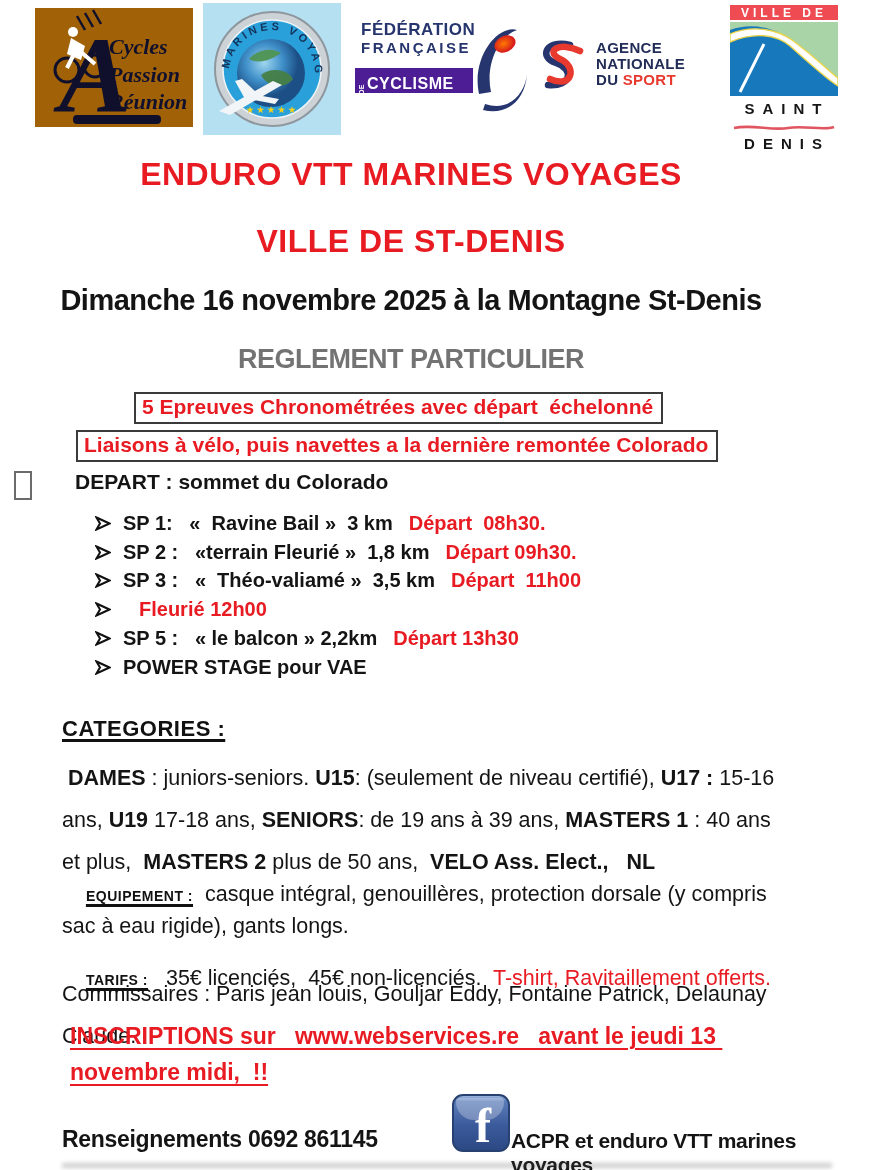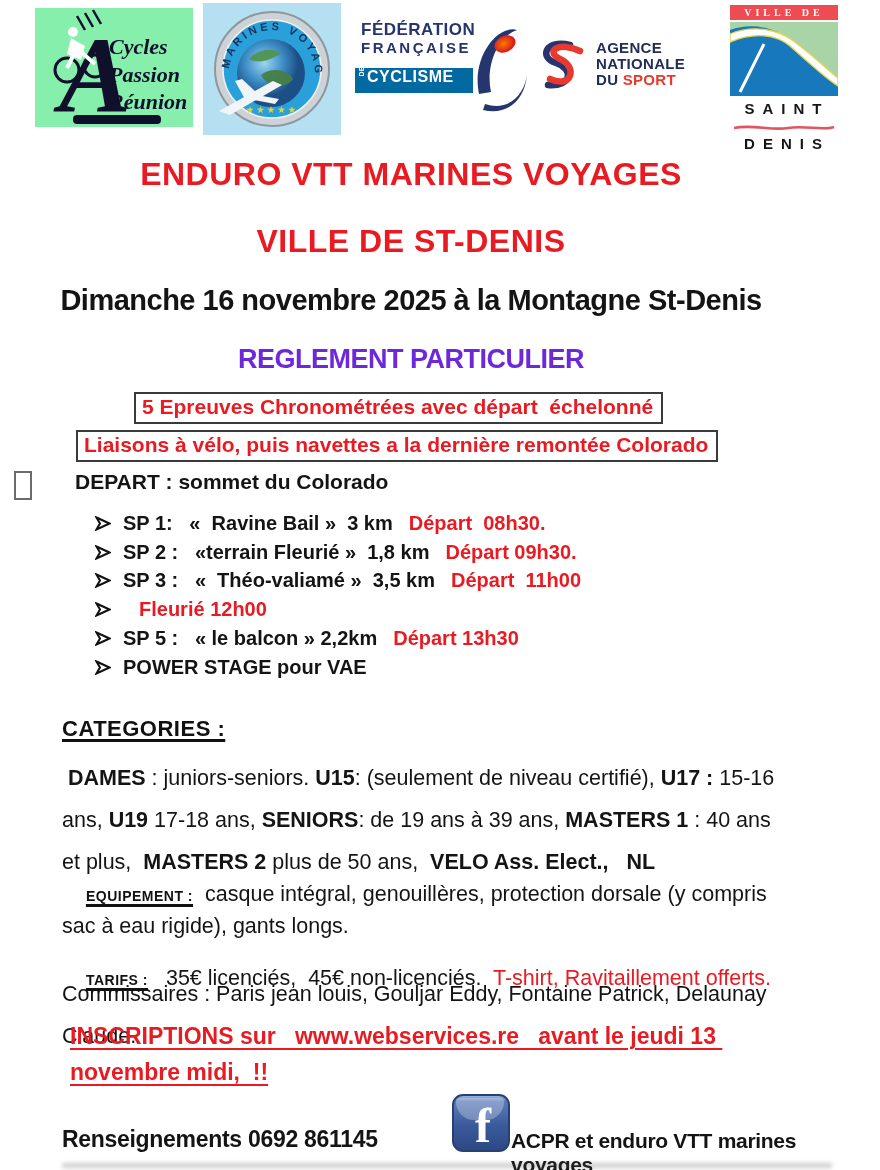--- a/index.html
+++ b/index.html
@@ -3,39 +3,39 @@
 <meta charset="utf-8">
 <style>
   html,body{margin:0;padding:0;background:#ffffff;}
   .page{
     position:relative;width:880px;height:1170px;background:#ffffff;
     font-family:"Liberation Sans",sans-serif;overflow:hidden;color:#151515;
   }
   .abs{position:absolute;}
   .pre{white-space:pre-wrap;}
   
-  .logo-acpr{left:35px;top:8px;width:158px;height:119px;background:#86efac;}
+  .logo-acpr{left:35px;top:8px;width:158px;height:119px;background:#a16207;}
   .logo-mv{left:203px;top:3px;width:138px;height:132px;background:#b5e0f2;}
   .logo-ffc{left:353px;top:14px;width:176px;height:104px;background:#fff;}
   .ffc-l1{left:8px;top:6px;font-size:17px;font-weight:bold;color:#26356e;letter-spacing:.5px;}
   .ffc-l2{left:8px;top:25px;font-size:15px;font-weight:bold;color:#26356e;letter-spacing:2.5px;}
-  .ffc-band{left:2px;top:54px;width:118px;height:25px;background:#0369a1;display:flex;align-items:flex-start;}
+  .ffc-band{left:2px;top:54px;width:118px;height:25px;background:#4c1d95;display:flex;align-items:flex-end;}
   .ffc-de{color:#fff;font-size:7px;font-weight:bold;transform:rotate(-90deg);width:12px;text-align:center;}
   .ffc-cyc{color:#fff;font-size:16px;font-weight:bold;letter-spacing:.5px;}
   .logo-ans{left:530px;top:33px;width:180px;height:62px;background:#fff;display:flex;align-items:center;}
   .ans-text{margin-left:8px;line-height:16px;font-size:15px;font-weight:bold;color:#222d57;letter-spacing:.3px;}
   .logo-std{left:728px;top:5px;width:112px;height:136px;background:#fff;text-align:center;}
   .std-banner{width:108px;height:15px;margin:0 auto;background:#ef4b52;color:#fff;
-    font-size:10px;font-weight:bold;letter-spacing:4px;line-height:16px;font-family:Liberation Serif, serif;}
+    font-size:12px;font-weight:bold;letter-spacing:4px;line-height:16px;}
   .std-word{font-size:15px;font-weight:bold;letter-spacing:8px;color:#151515;line-height:17px;margin-left:6px;}
   
   .center-band{left:0;width:822px;text-align:center;}
   .t-red{color:var(--red);font-weight:bold;font-size:32px;letter-spacing:.5px;}
   .t-date{color:#141414;font-weight:600;font-size:29px;letter-spacing:-.5px;}
-  .t-regl{color:#6d28d9;font-weight:600;font-size:27px;letter-spacing:-.5px;}
+  .t-regl{color:#737373;font-weight:600;font-size:27px;letter-spacing:-.5px;}
   
   .redbox{border:2px solid #3a3a3a;display:inline-block;padding:1px 8px 3px 6px;
     font-size:21px;font-weight:bold;color:var(--red);}
   
   .tofu{left:14px;top:471px;width:14px;height:25px;border:2px solid #6b6b6b;}
   .depart{left:75px;top:470px;font-size:21px;font-weight:bold;color:#141414;}
   .sp-list{left:95px;top:509px;}
   .sp-row{display:flex;align-items:center;height:28.8px;font-size:20px;font-weight:bold;color:#141414;}
   .sp-bullet{width:16px;height:15px;margin-right:12px;flex:none;align-self:center;}
   .sp-red{color:var(--red);margin-left:16px;}

